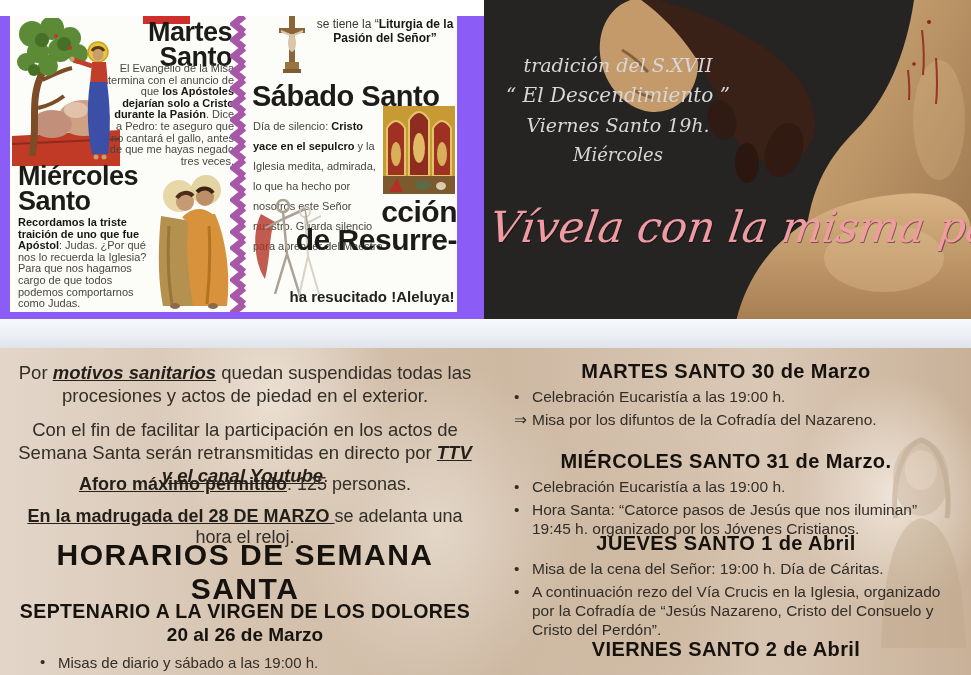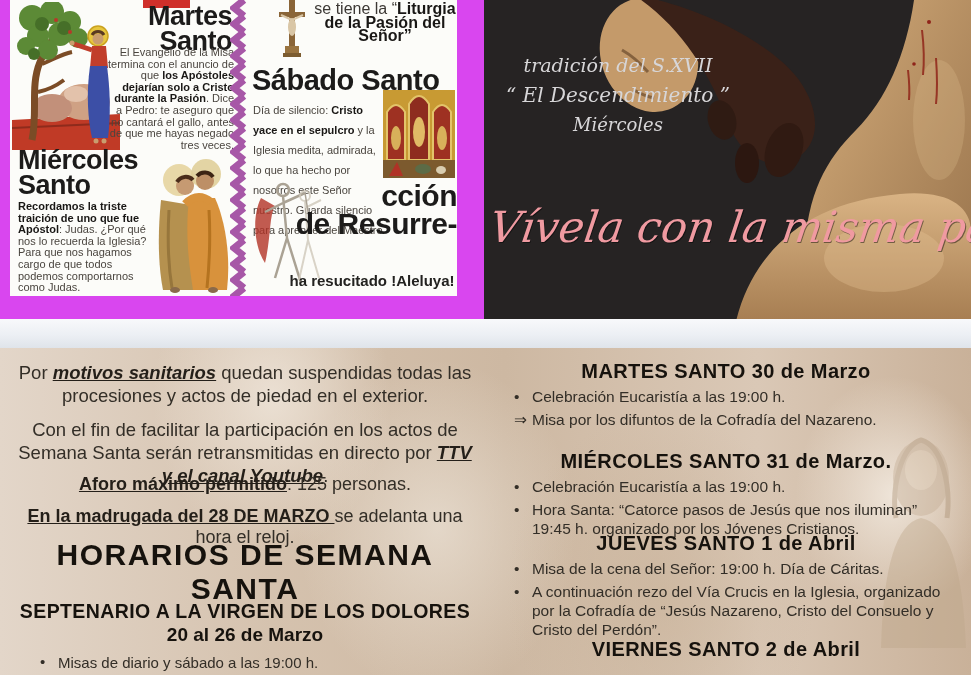--- a/index.html
+++ b/index.html
@@ -2,35 +2,35 @@
 <html><head>
 <meta charset="utf-8">
 <style>
   html,body{margin:0;padding:0;background:#ffffff;}
   #stage{position:relative;width:971px;height:675px;overflow:hidden;background:#fff;
          font-family:"Liberation Sans",sans-serif;}
   #stage *{box-sizing:border-box;}
   .abs{position:absolute;}
 
   
-  .flyer{left:0;top:0;width:499px;height:319px;background:#d946ef;}
+  .flyer{left:0;top:16px;width:499px;height:319px;background:#8b5cf6;}
   .flyer-inner{position:absolute;left:10px;top:0;width:447px;height:296px;background:#fcfcf9;overflow:hidden;}
   .red-box{position:absolute;left:133px;top:0;width:47px;height:8px;background:#cf2f2a;}
   .martes-title{position:absolute;left:98px;top:4px;width:124px;text-align:right;
     font-weight:bold;font-size:27px;line-height:25px;letter-spacing:-.5px;color:#1c1b1a;}
   .martes-body{position:absolute;left:96px;top:47px;width:128px;text-align:right;
     font-size:11px;line-height:11.6px;color:#4a453f;}
   .miercoles-title{position:absolute;left:8px;top:148px;font-weight:bold;font-size:27px;
     line-height:25px;letter-spacing:-.5px;color:#1c1b1a;}
   .miercoles-body{position:absolute;left:8px;top:201px;width:140px;font-size:11px;line-height:11.6px;color:#4a453f;}
   .flyer b{color:#191715;}
   .zigzag{position:absolute;left:220px;top:0;width:18px;height:296px;}
   .crucifix{position:absolute;left:265px;top:0;width:34px;height:58px;}
   .liturgia{position:absolute;left:303px;top:2px;width:144px;text-align:center;
-    font-size:16px;line-height:13.5px;color:#3c3834;}
+    font-size:12px;line-height:13.5px;color:#3c3834;}
   .sabado-title{position:absolute;left:242px;top:64px;font-weight:bold;font-size:29px;
     letter-spacing:-.5px;color:#1c1b1a;}
   .sabado-body{position:absolute;left:243px;top:100px;width:134px;font-size:11px;line-height:20px;color:#4a453f;}
   .altarpiece{position:absolute;left:373px;top:90px;width:72px;height:88px;}
   .resurrection{position:absolute;left:243px;top:178px;width:80px;height:116px;}
   .domingo-title{position:absolute;left:262px;top:182px;width:185px;text-align:right;
     font-weight:bold;font-size:30px;line-height:28px;letter-spacing:-.5px;color:#1c1b1a;}
   .aleluya{position:absolute;left:276px;top:272px;width:172px;text-align:center;
     font-weight:bold;font-size:15px;color:#232220;}
   .tree-jesus{position:absolute;left:2px;top:2px;width:108px;height:148px;}
@@ -236,20 +236,21 @@
       <ellipse cx="238" cy="120" rx="14" ry="20" fill="#2f1b13" transform="rotate(-15 238 120)"></ellipse>
       <path d="M138,50 q14,8 26,22 M150,90 q10,6 20,8" stroke="#6b4a2c" stroke-width="3" fill="none" opacity=".7"></path>
       <path d="M438,30 q3,25 1,45 M452,58 q2,28 0,46 M424,70 q2,18 1,30" stroke="#8f2419" stroke-width="2" fill="none" opacity=".85"></path>
       <circle cx="445" cy="22" r="2" fill="#8f2419"></circle>
         <circle cx="430" cy="64" r="1.8" fill="#8f2419"></circle>
     </svg>
 
     <div class="descend">
       <div class="l d2">tradición del S.XVII</div>
       <div class="l d1">“ El Descendimiento ”</div>
+      <div class="l d3">Viernes Santo 19h.</div>
       <div class="l d4">Miércoles</div>
     </div>
 
     <div class="vivela">Vívela con la misma pasión</div>
   </div>
 
   <div class="abs divider"></div>
 
   <div class="abs bottom">
 

